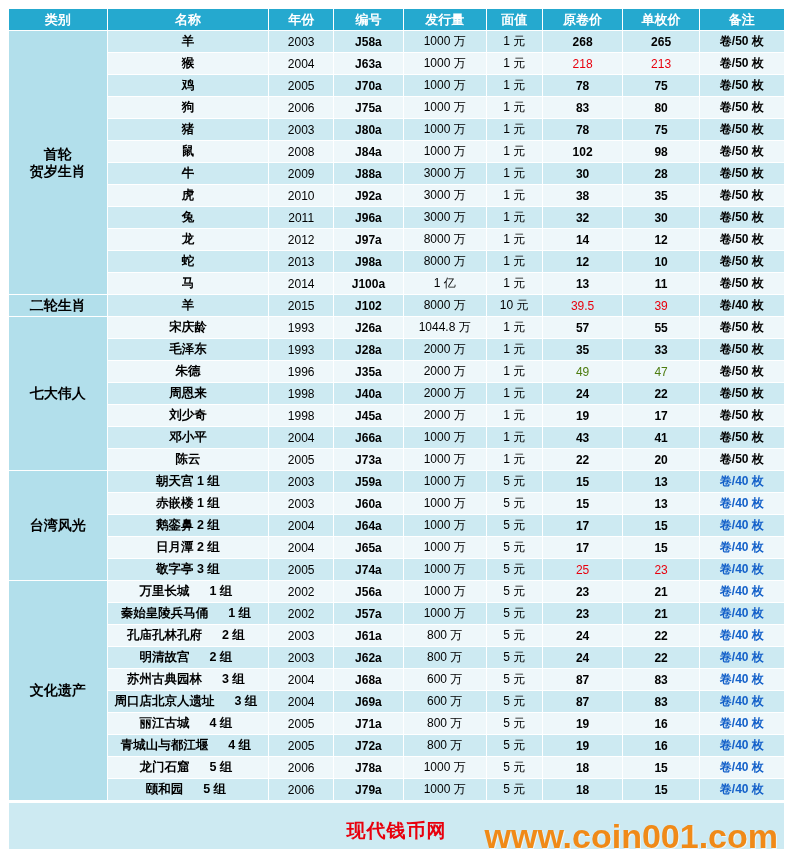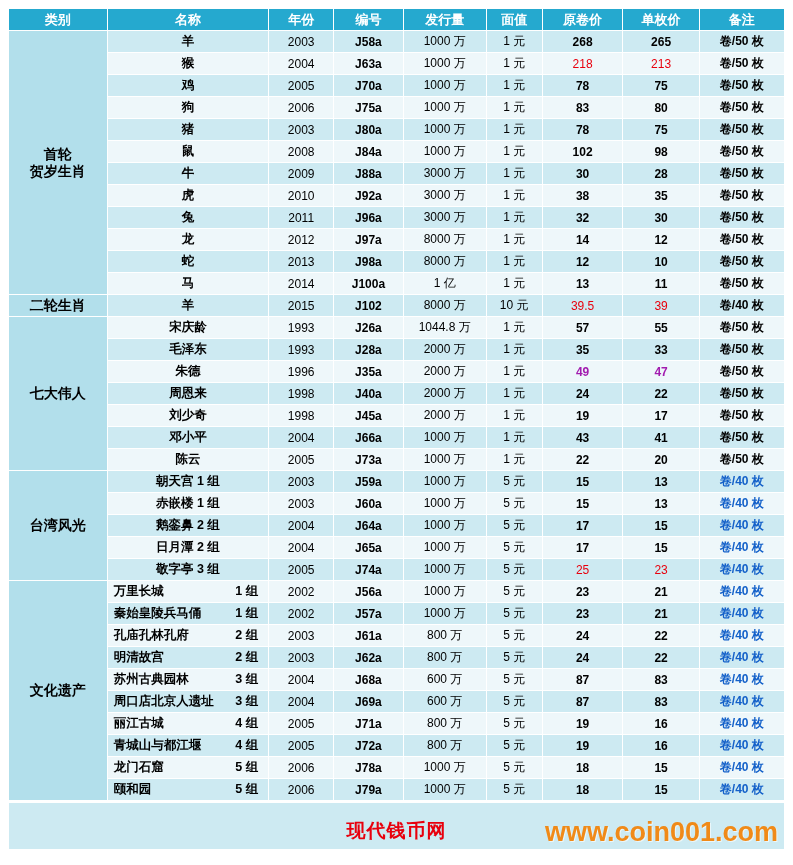--- a/index.html
+++ b/index.html
@@ -67,29 +67,29 @@
     text-align: center;
     position: relative;
   }
   td.namecell .nm-wrap {
     display: flex;
     justify-content: center;
     align-items: center;
     padding: 0 4px;
   }
   td.namecell.has-group .nm-wrap {
-    justify-content: space-between;
+    justify-content: center;
     padding: 0 10px 0 6px;
   }
   td.namecell .grp {
     font-weight: bold;
     margin-left: 20px;
   }
   td.redval { color: #e8000d; font-weight: normal; }
-  td.greenval { color: #a21caf; font-weight: bold; }
+  td.greenval { color: #4d7c0f; font-weight: normal; }
   td.bluenote { color: #1360c9; }
   td.boldv { font-weight: bold; }
 
   
   .footer {
     width: 777px;
     height: 58px;
     background: #cdeaf2;
     border: 1px solid #ffffff;
     box-sizing: border-box;
@@ -113,21 +113,21 @@
   .footer .site-url {
     color: #1360c9;
     font-size: 15px;
     text-decoration: underline;
     font-family: "Liberation Mono", monospace;
   }
   .watermark {
     position: absolute;
     right: 6px;
     top: 14px;
-    font-size: 27px;
+    font-size: 34px;
     font-weight: bold;
     color: #f08a18;
     font-family: "Liberation Sans", sans-serif;
     letter-spacing: 0px;
     text-shadow: 1px 1px 0 rgba(255,255,255,0.6);
   }
 </style>
 </head>
 <body>
 

